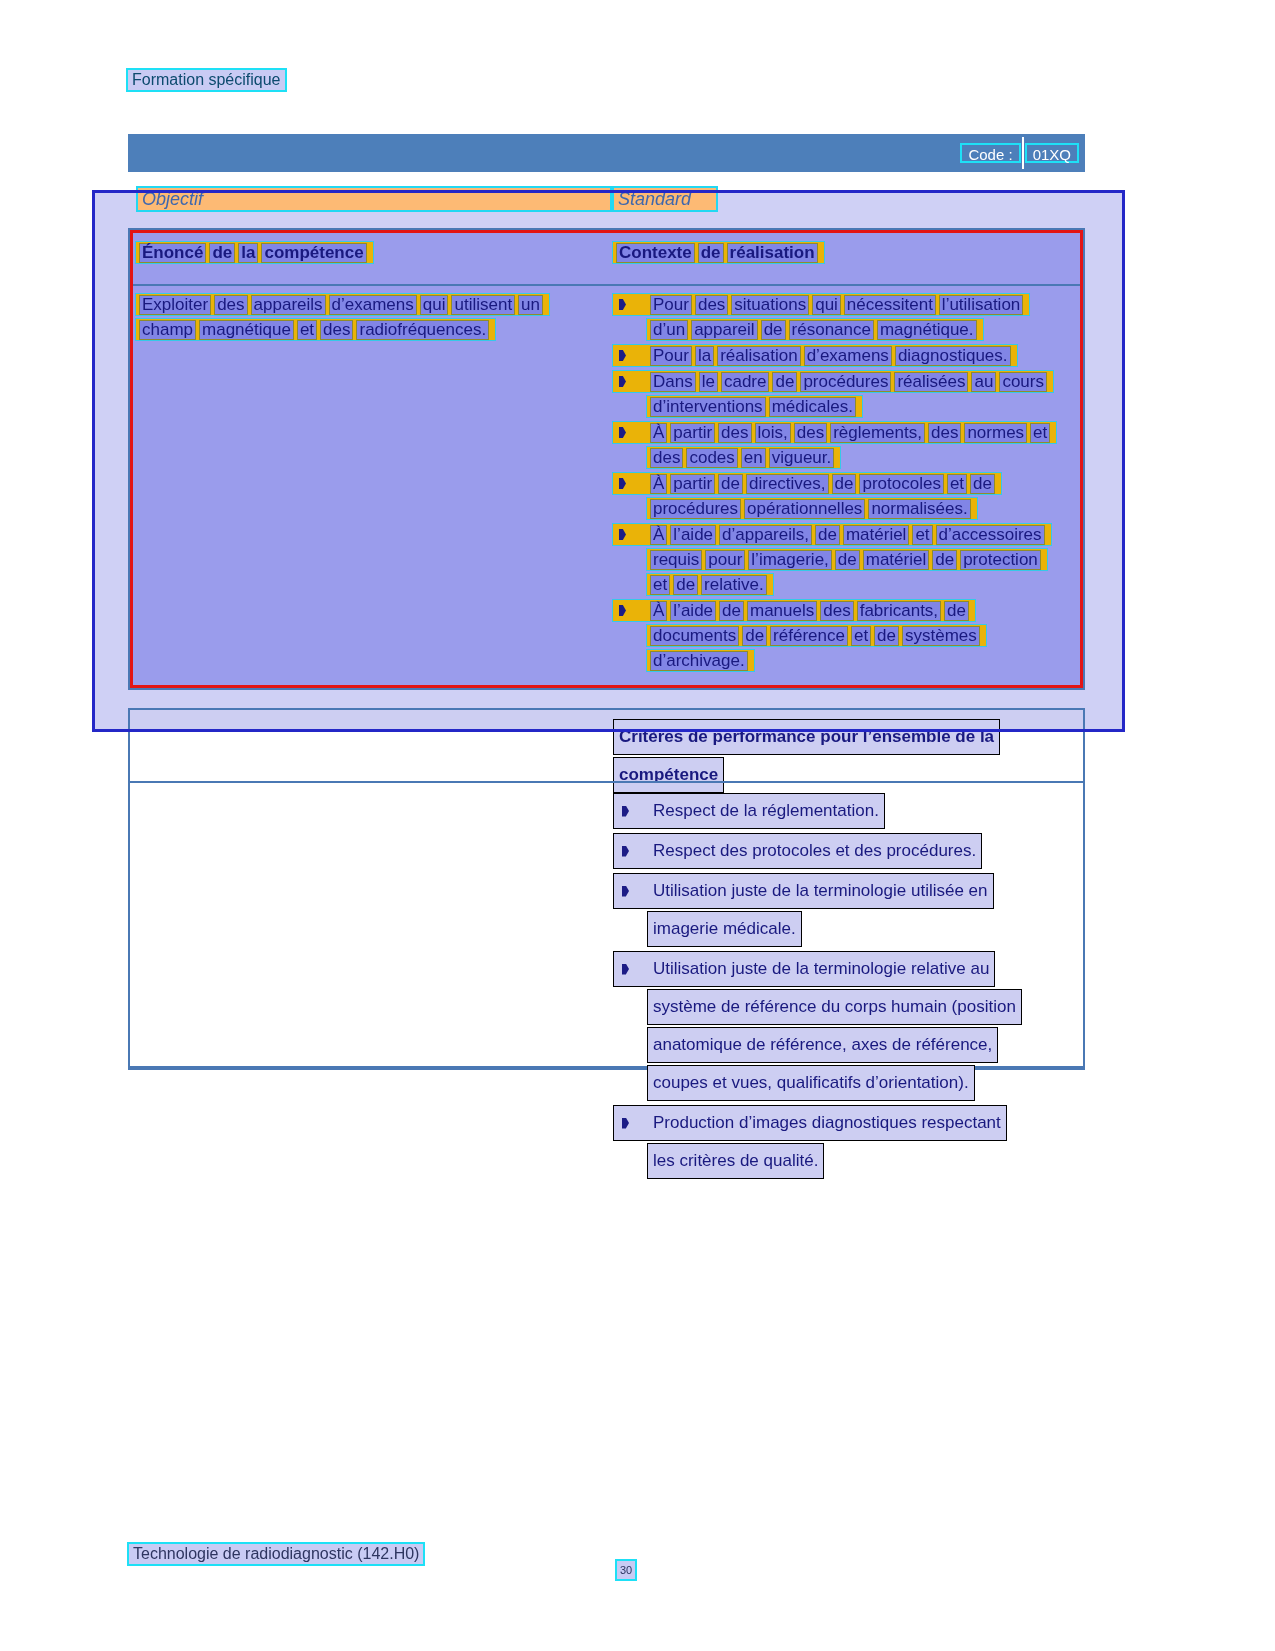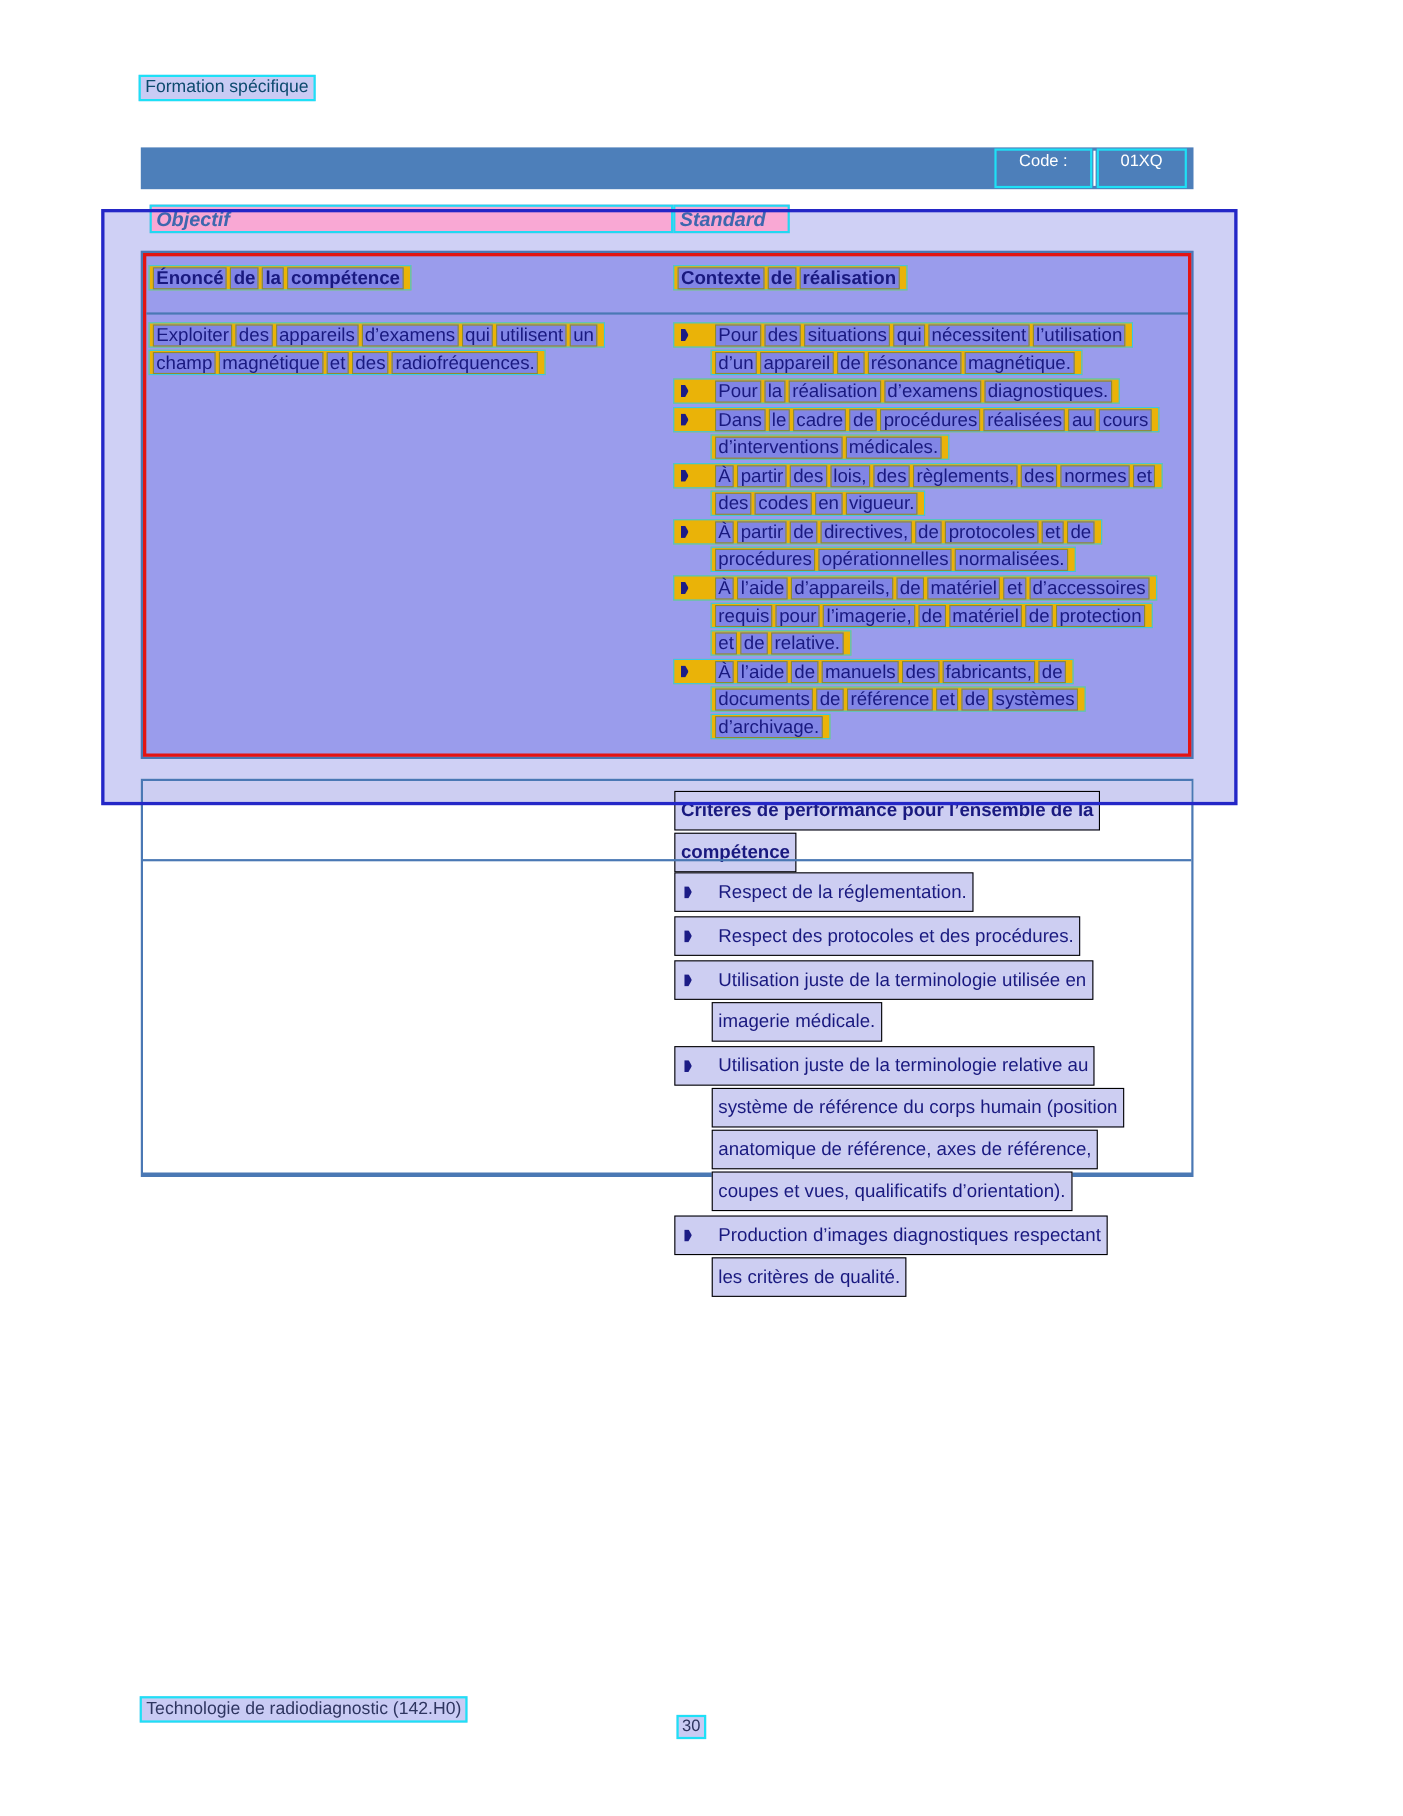--- a/index.html
+++ b/index.html
@@ -6,30 +6,30 @@
   body{font-family:"Liberation Sans",sans-serif;}
   #page{position:relative;width:1275px;height:1651px;background:#ffffff;overflow:hidden;}
 
   .chip{background:#c9cbf4;border:2px solid #1ee0f6;box-sizing:border-box;}
 
   .section-chip{position:absolute;left:126px;top:68px;height:24px;line-height:20px;
     font-size:16px;color:#0c4a6e;padding:0 4px;}
 
   .header-bar{position:absolute;left:128px;top:134px;width:957px;height:38px;background:#4d7fba;}
   .code-wrap{position:absolute;right:6px;top:3px;height:32px;display:flex;align-items:center;color:#fff;font-size:15px;}
-  .code-chip{border:2px solid #1ee0f6;padding:0 20px;height:36px;line-height:20px;box-sizing:border-box;}
+  .code-chip{border:2px solid #1ee0f6;padding:0 6px;height:20px;line-height:20px;box-sizing:border-box;}
   .code-divider{width:2px;height:32px;background:#ffffff;margin:0 1px;}
 
   .outer-fill{position:absolute;left:92px;top:190px;width:1033px;height:542px;background:#cfd0f5;z-index:1;}
   .outer-outline{position:absolute;left:92px;top:190px;width:1033px;height:542px;
     border:3px solid #2427c7;box-sizing:border-box;z-index:7;pointer-events:none;}
 
   .objectif-chip,.standard-chip{position:absolute;top:186px;height:26px;z-index:2;
-    background:#f9a8d4;border:2px solid #22d8f2;box-sizing:border-box;
-    font-style:italic;font-weight:bold;font-size:18px;color:#3e67ae;line-height:22px;padding-left:4px;}
+    background:#fdba74;border:2px solid #22d8f2;box-sizing:border-box;
+    font-style:italic;font-weight:normal;font-size:18px;color:#3e67ae;line-height:22px;padding-left:4px;}
   .objectif-chip{left:136px;width:476px;}
   .standard-chip{left:612px;width:106px;}
 
   .table1{position:absolute;left:128px;top:228px;width:957px;height:462px;
     border:2px solid #4a78b4;background:#9a9cec;box-sizing:border-box;z-index:2;}
   .table1-red{position:absolute;left:0;top:0;right:0;bottom:0;border:3px solid #e31414;}
   .t1-body{position:absolute;left:3px;top:3px;right:3px;bottom:3px;}
   .t1-hdr{position:absolute;top:8px;height:25px;display:flex;align-items:center;
     background:#8a8de9;border:1px solid #35c9e8;box-sizing:border-box;padding:0 3px;}
   .t1-hdr-left{left:2px;width:477px;}
@@ -58,21 +58,21 @@
   .t2-strip{position:absolute;left:0;right:0;top:0;height:19px;background:#cdcef2;}
   .t2-body{position:absolute;left:0;top:0;right:0;bottom:0;}
   #t2-header{position:absolute;left:483px;top:9px;}
   #t2-header .line{margin-bottom:2px;}
   .t2-sep{position:absolute;left:0;right:0;top:71px;height:2px;background:#4a78b4;}
   #t2-bullets{position:absolute;left:483px;top:83px;width:470px;}
 
   .footer-chip{position:absolute;left:127px;top:1542px;height:24px;line-height:20px;
     font-size:16px;color:#2e3560;padding:0 4px;}
   .pagenum-chip{position:absolute;left:615px;top:1559px;height:22px;line-height:18px;
-    font-size:15px;color:#2e3560;padding:0 3px;}
+    font-size:11px;color:#2e3560;padding:0 3px;}
 </style>
 </head>
 <body>
 
 <div id="page">
 
   <span class="chip section-chip">Formation spécifique</span>
 
   <div class="header-bar">
     <div class="code-wrap">

